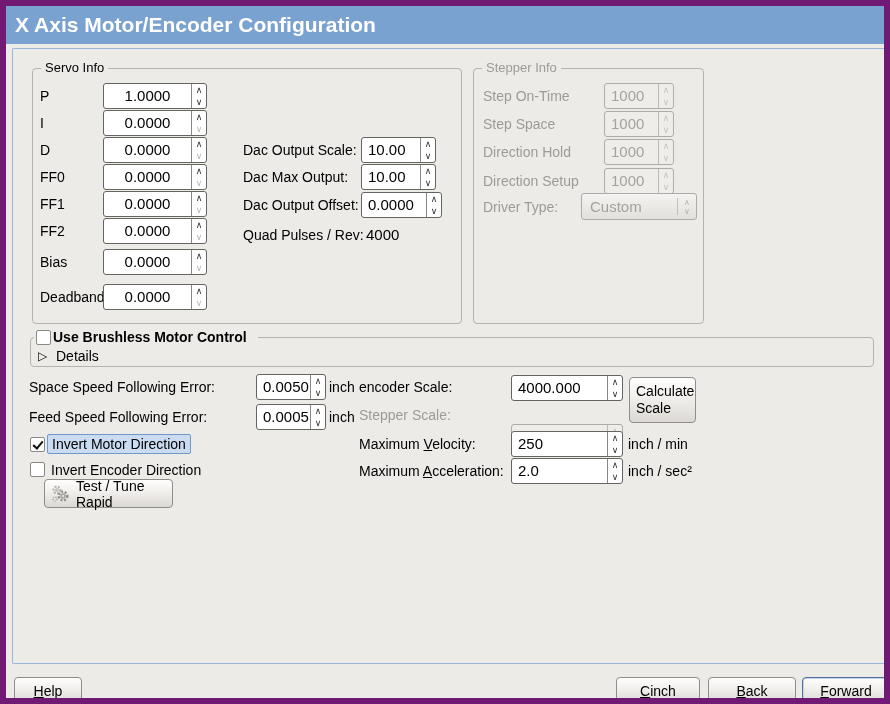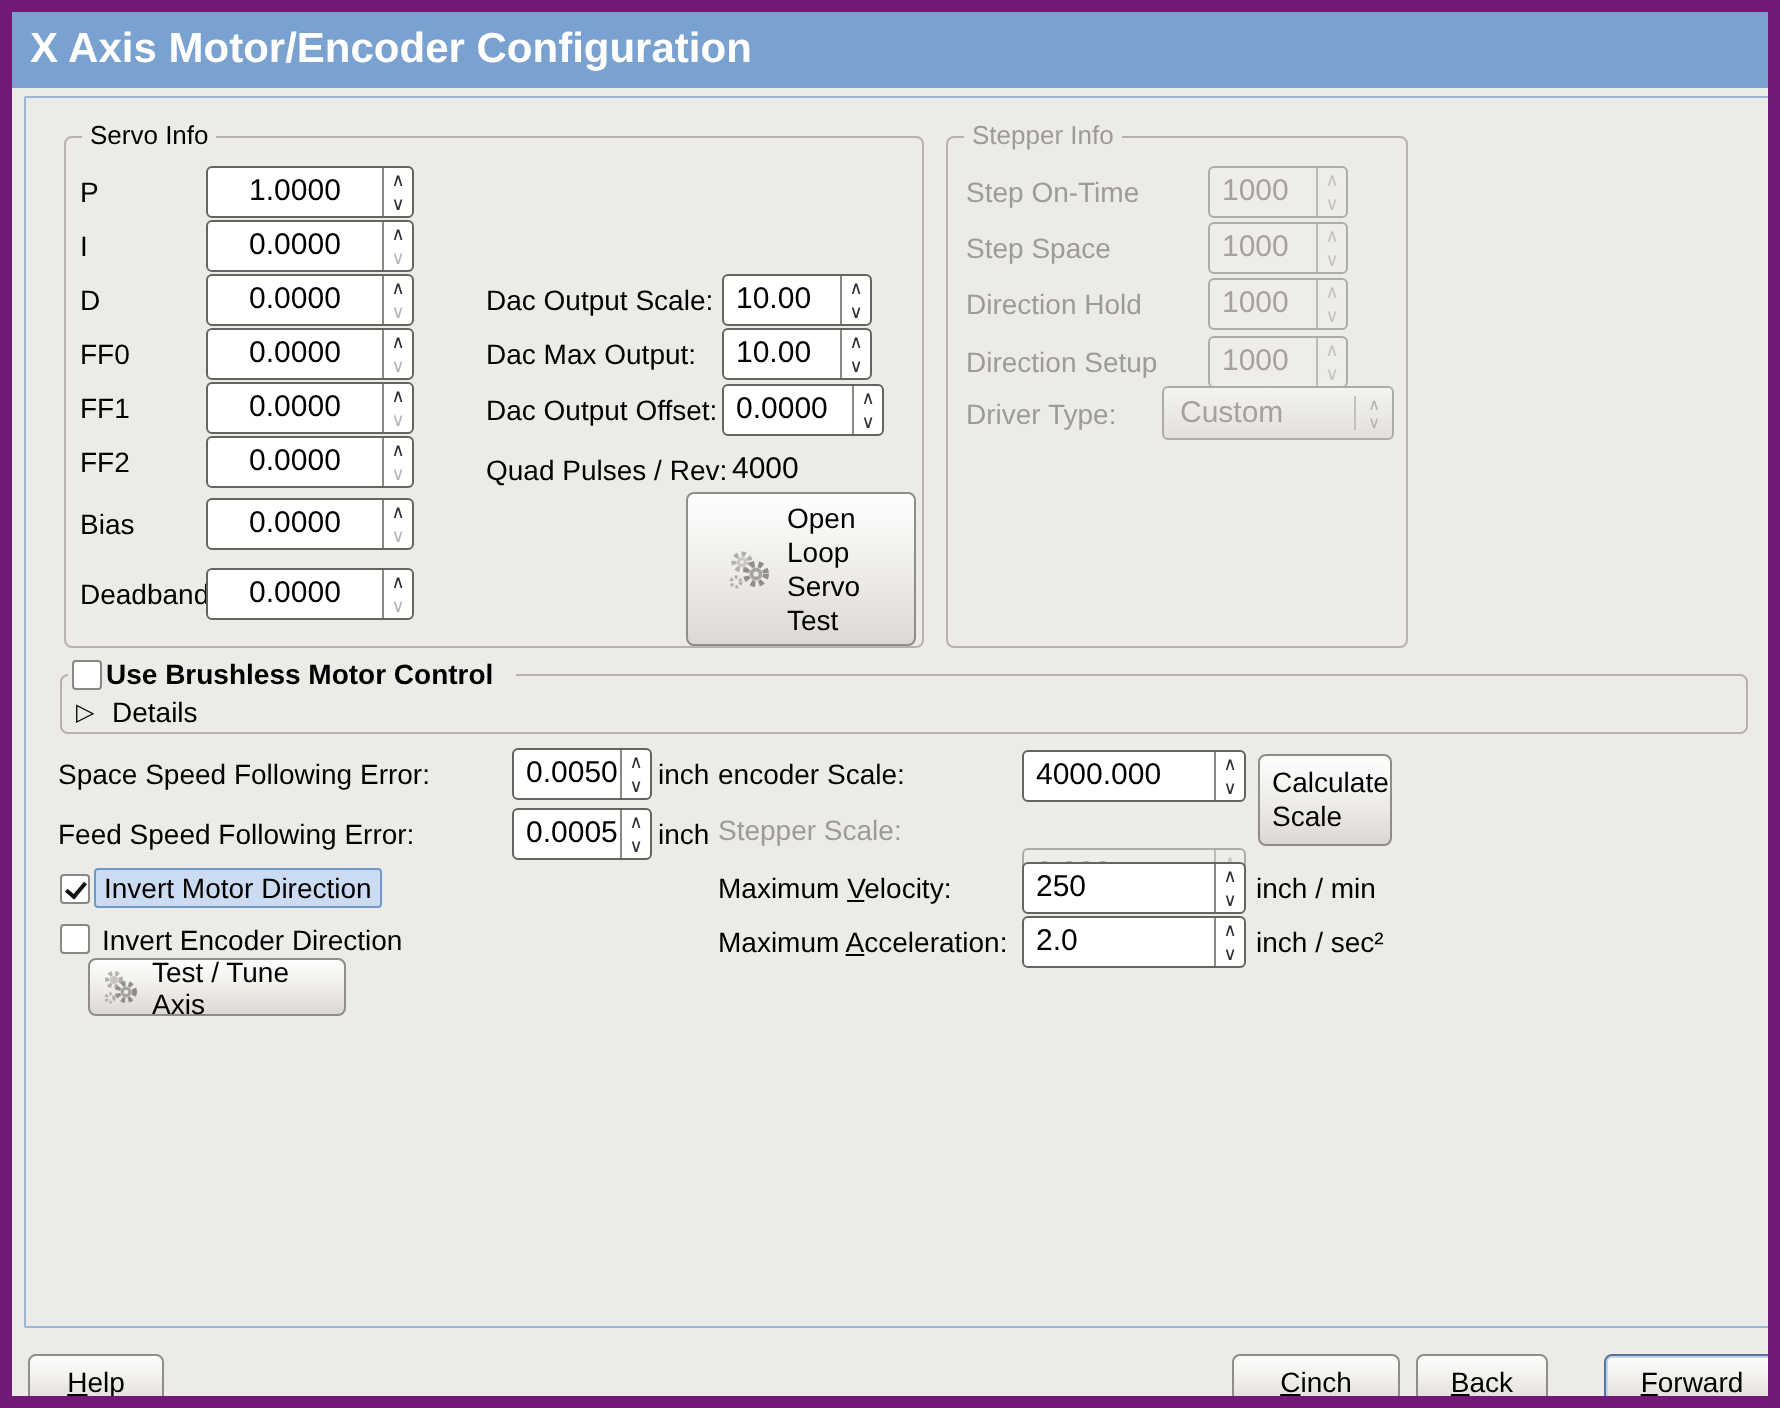--- a/index.html
+++ b/index.html
@@ -147,34 +147,20 @@
       </span>
   </div>
   <div class="spin" style="left:355px;top:186px;width:81px">
     <span class="val">0.0000</span>
     <span class="arrows">
         <span class="up">∧</span>
         <span class="dn">∨</span>
       </span>
   </div>
 
-  <div class="btn" style="left:337px;top:240px;width:115px;height:77px">
-    <span style="display:inline-block;width:28px;height:26px">
-      <svg width="28" height="26" viewBox="0 0 28 26">
-        <circle cx="9" cy="9" r="4" fill="none" stroke="#b3b1ad" stroke-width="2.6" stroke-dasharray="2 1.7"></circle>
-        <circle cx="9" cy="9" r="2.4" fill="#c7c5c1"></circle>
-        <circle cx="9" cy="9" r="1" fill="#edebe8"></circle>
-        <circle cx="6" cy="19" r="2.4" fill="none" stroke="#b3b1ad" stroke-width="1.8" stroke-dasharray="1.4 1.2"></circle>
-        <circle cx="16" cy="15" r="5" fill="none" stroke="#908e8a" stroke-width="3" stroke-dasharray="2.2 1.9"></circle>
-        <circle cx="16" cy="15" r="3.2" fill="#a6a4a0"></circle>
-        <circle cx="16" cy="15" r="1.3" fill="#edebe8"></circle>
-      </svg>
-    </span>
-    <span class="wrap" style="width:46px">Open Loop Servo Test</span>
-  </div>
 
   <div class="frame" style="left:467px;top:62px;width:231px;height:256px">
     <span class="legend dis">Stepper Info</span>
   </div>
   <span class="lbl dis" style="left:477px;top:82px">Step On-Time</span>
   <span class="lbl dis" style="left:477px;top:110px">Step Space</span>
   <span class="lbl dis" style="left:477px;top:138px">Direction Hold</span>
   <span class="lbl dis" style="left:477px;top:167px">Direction Setup</span>
   <span class="lbl dis" style="left:477px;top:193px">Driver Type:</span>
 
@@ -293,28 +279,28 @@
     <span style="display:inline-block;width:22px;height:22px">
       <svg width="22" height="22" viewBox="0 0 22 22">
         <circle cx="7" cy="7" r="3.4" fill="none" stroke="#b3b1ad" stroke-width="2.2" stroke-dasharray="1.8 1.5"></circle>
         <circle cx="7" cy="7" r="2" fill="#c7c5c1"></circle>
         <circle cx="5" cy="16" r="2" fill="none" stroke="#b3b1ad" stroke-width="1.6" stroke-dasharray="1.2 1"></circle>
         <circle cx="13" cy="13" r="4.2" fill="none" stroke="#908e8a" stroke-width="2.6" stroke-dasharray="1.9 1.6"></circle>
         <circle cx="13" cy="13" r="2.7" fill="#a6a4a0"></circle>
         <circle cx="13" cy="13" r="1.1" fill="#edebe8"></circle>
       </svg>
     </span>
-    <span>Test / Tune Axis</span>
+    <span>Test / Tune Rapid</span>
   </div>
 
   <div class="btn" style="left:8px;top:671px;width:68px;height:27px">
     <span><span></span><span style="text-decoration:underline">H</span><span>elp</span></span>
   </div>
   <div class="btn" style="left:610px;top:671px;width:84px;height:27px">
     <span><span></span><span style="text-decoration:underline">C</span><span>inch</span></span>
   </div>
-  <div class="btn" style="left:702px;top:671px;width:66px;height:27px">
+  <div class="btn" style="left:702px;top:671px;width:88px;height:27px">
     <span><span></span><span style="text-decoration:underline">B</span><span>ack</span></span>
   </div>
   <div class="btn focus" style="left:796px;top:671px;width:88px;height:27px">
     <span><span></span><span style="text-decoration:underline">F</span><span>orward</span></span>
   </div>
 </div>
 
 </body></html>

